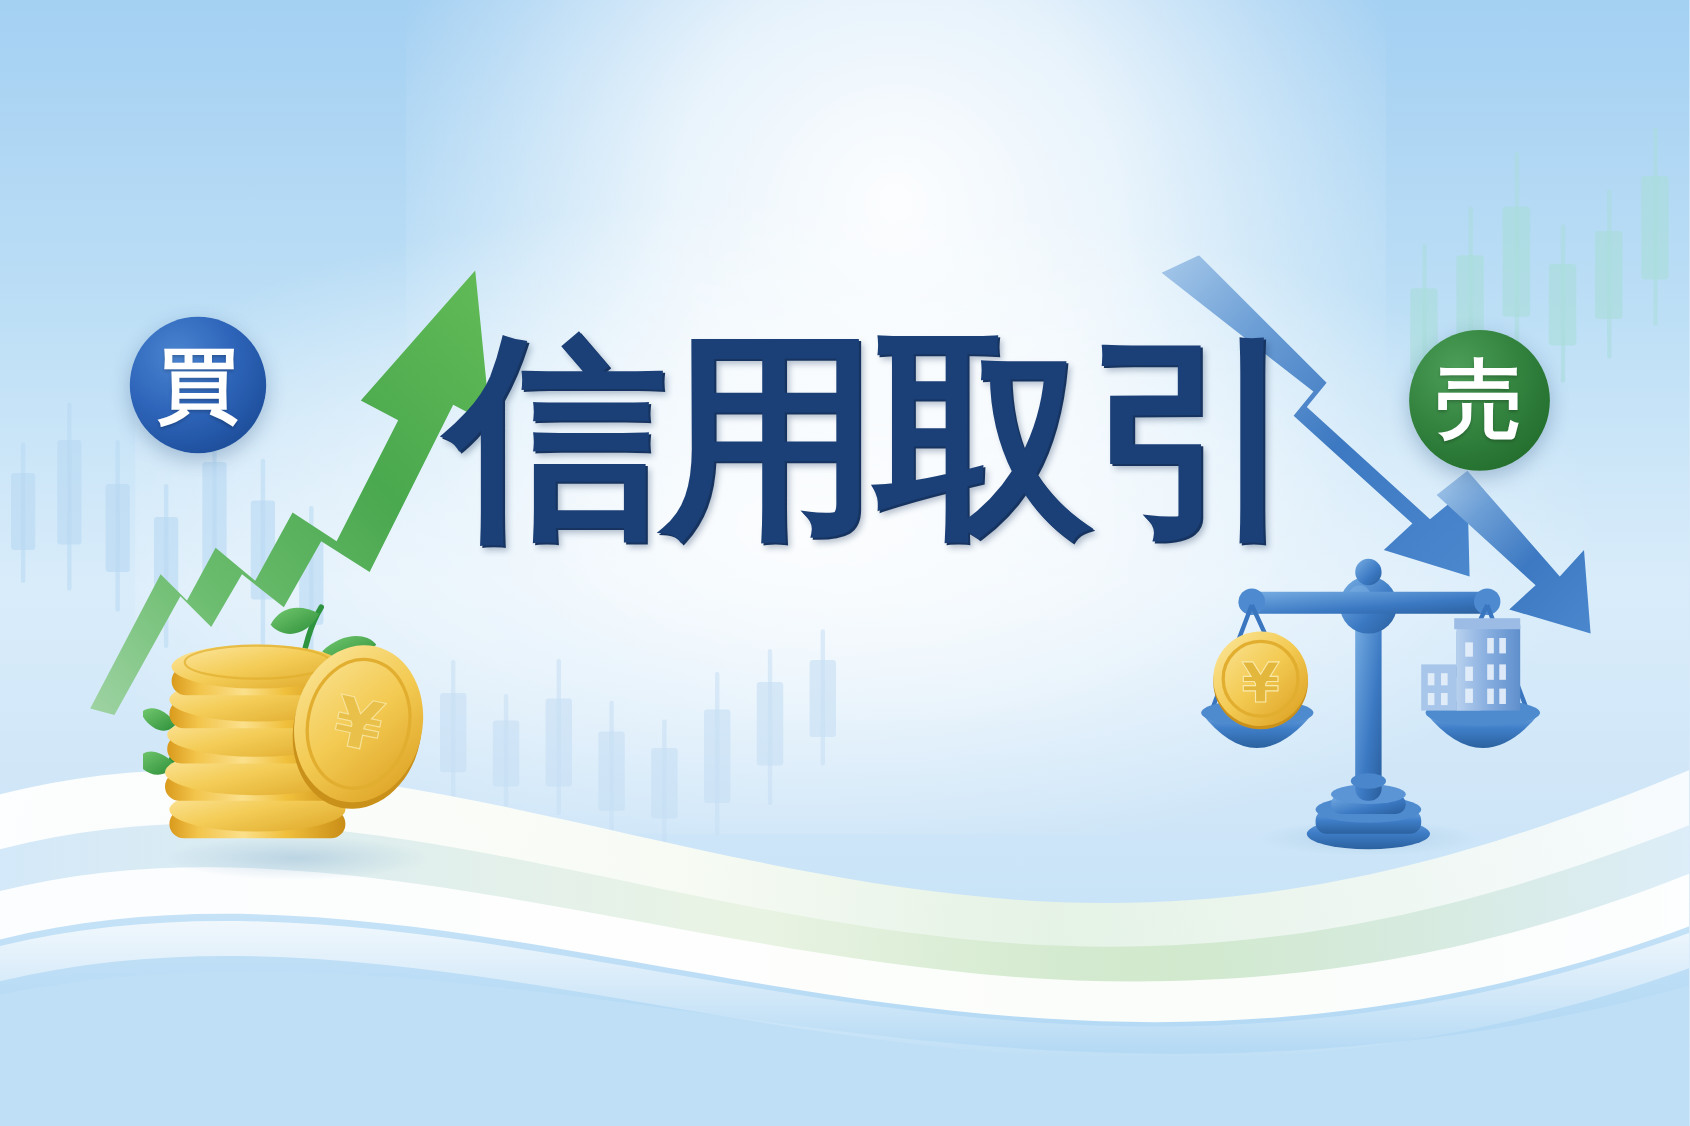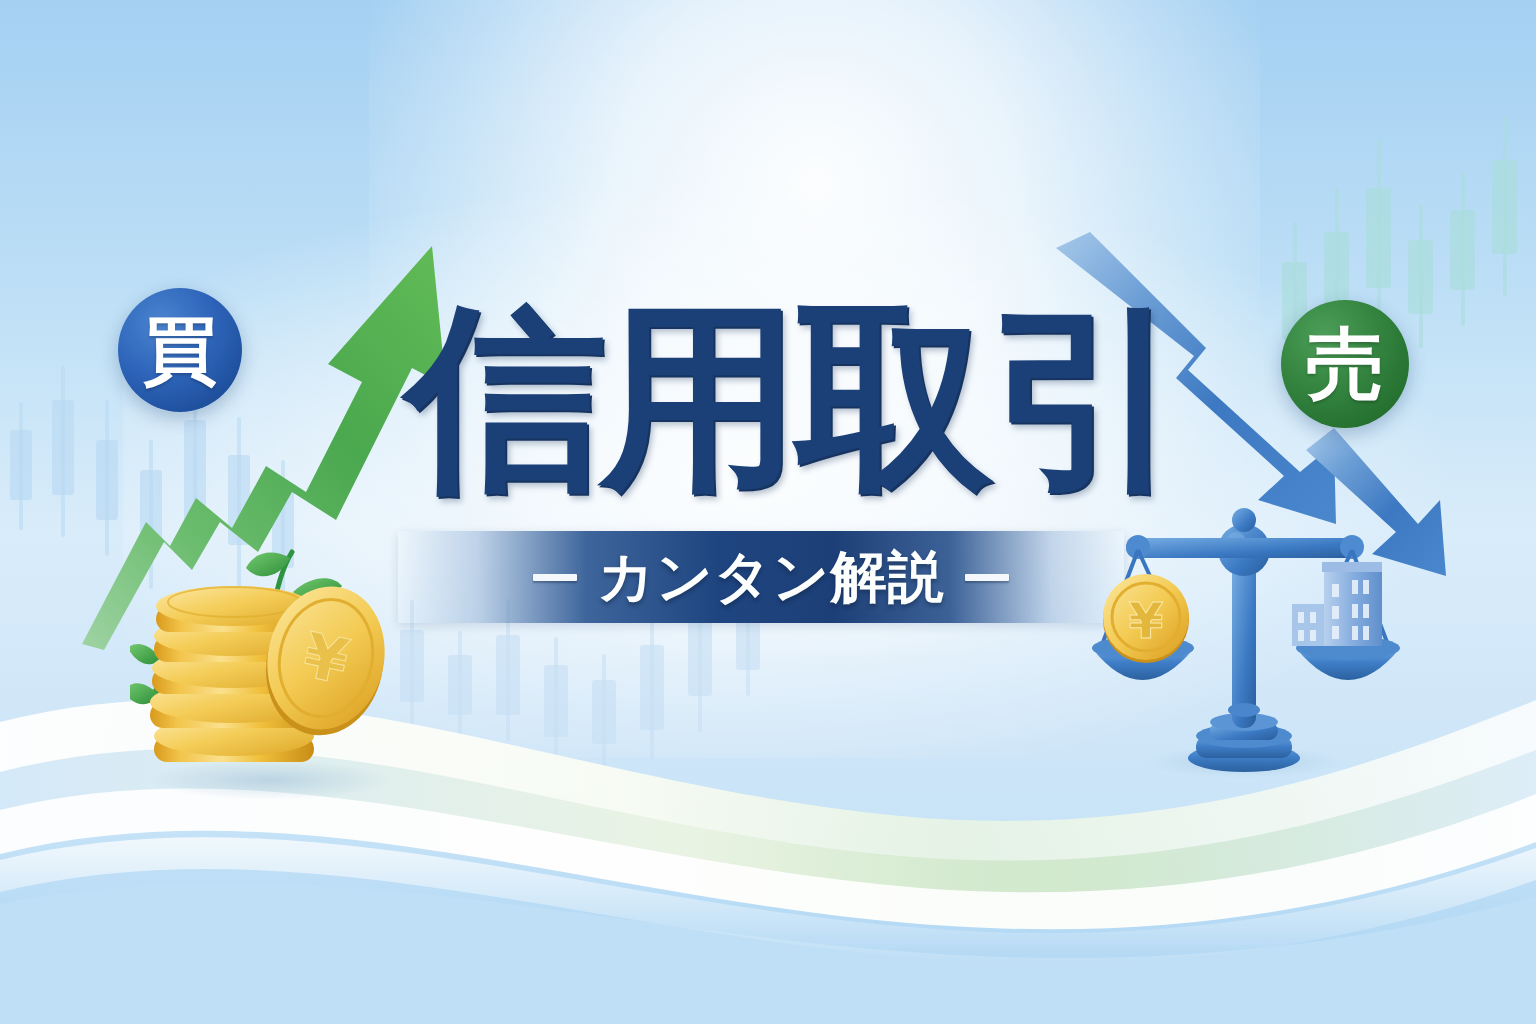--- a/index.html
+++ b/index.html
@@ -270,27 +270,20 @@
   </svg>
 
   <div class="badge badge-buy">
     <span>買</span>
   </div>
 
   <div class="title-wrap">
     <div class="title">信用取引</div>
   </div>
 
-  <div class="banner">
-    <div class="banner-inner">
-      <i class="banner-dash"></i>
-      <span class="banner-text">カンタン解説</span>
-      <i class="banner-dash"></i>
-    </div>
-  </div>
 
   <div class="badge badge-sell">
     <span>売</span>
   </div>
 
   <svg class="coins" viewBox="0 0 300 270">
     <defs>
       <linearGradient id="cgold" x1="0" y1="0" x2="1" y2="0">
         <stop offset="0%" stop-color="#d99a1c"></stop>
         <stop offset="16%" stop-color="#f2c44a"></stop>

